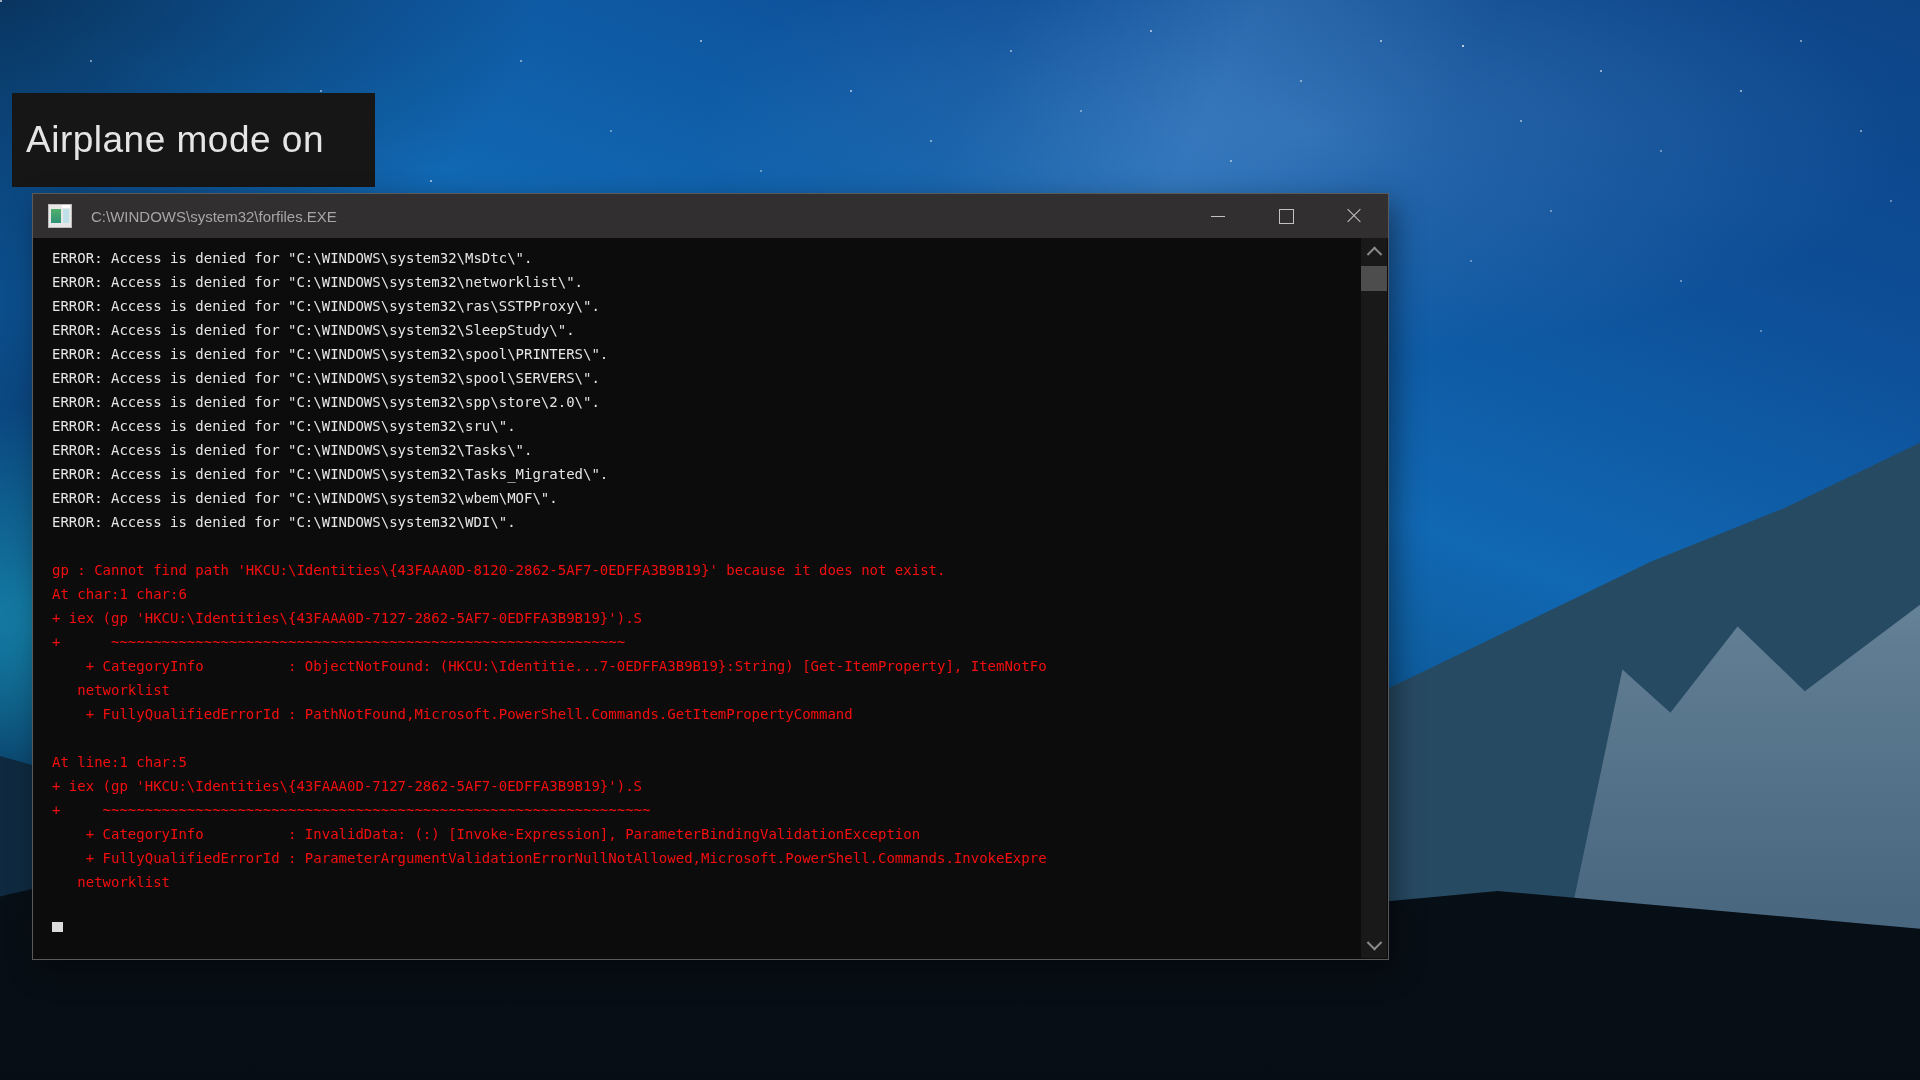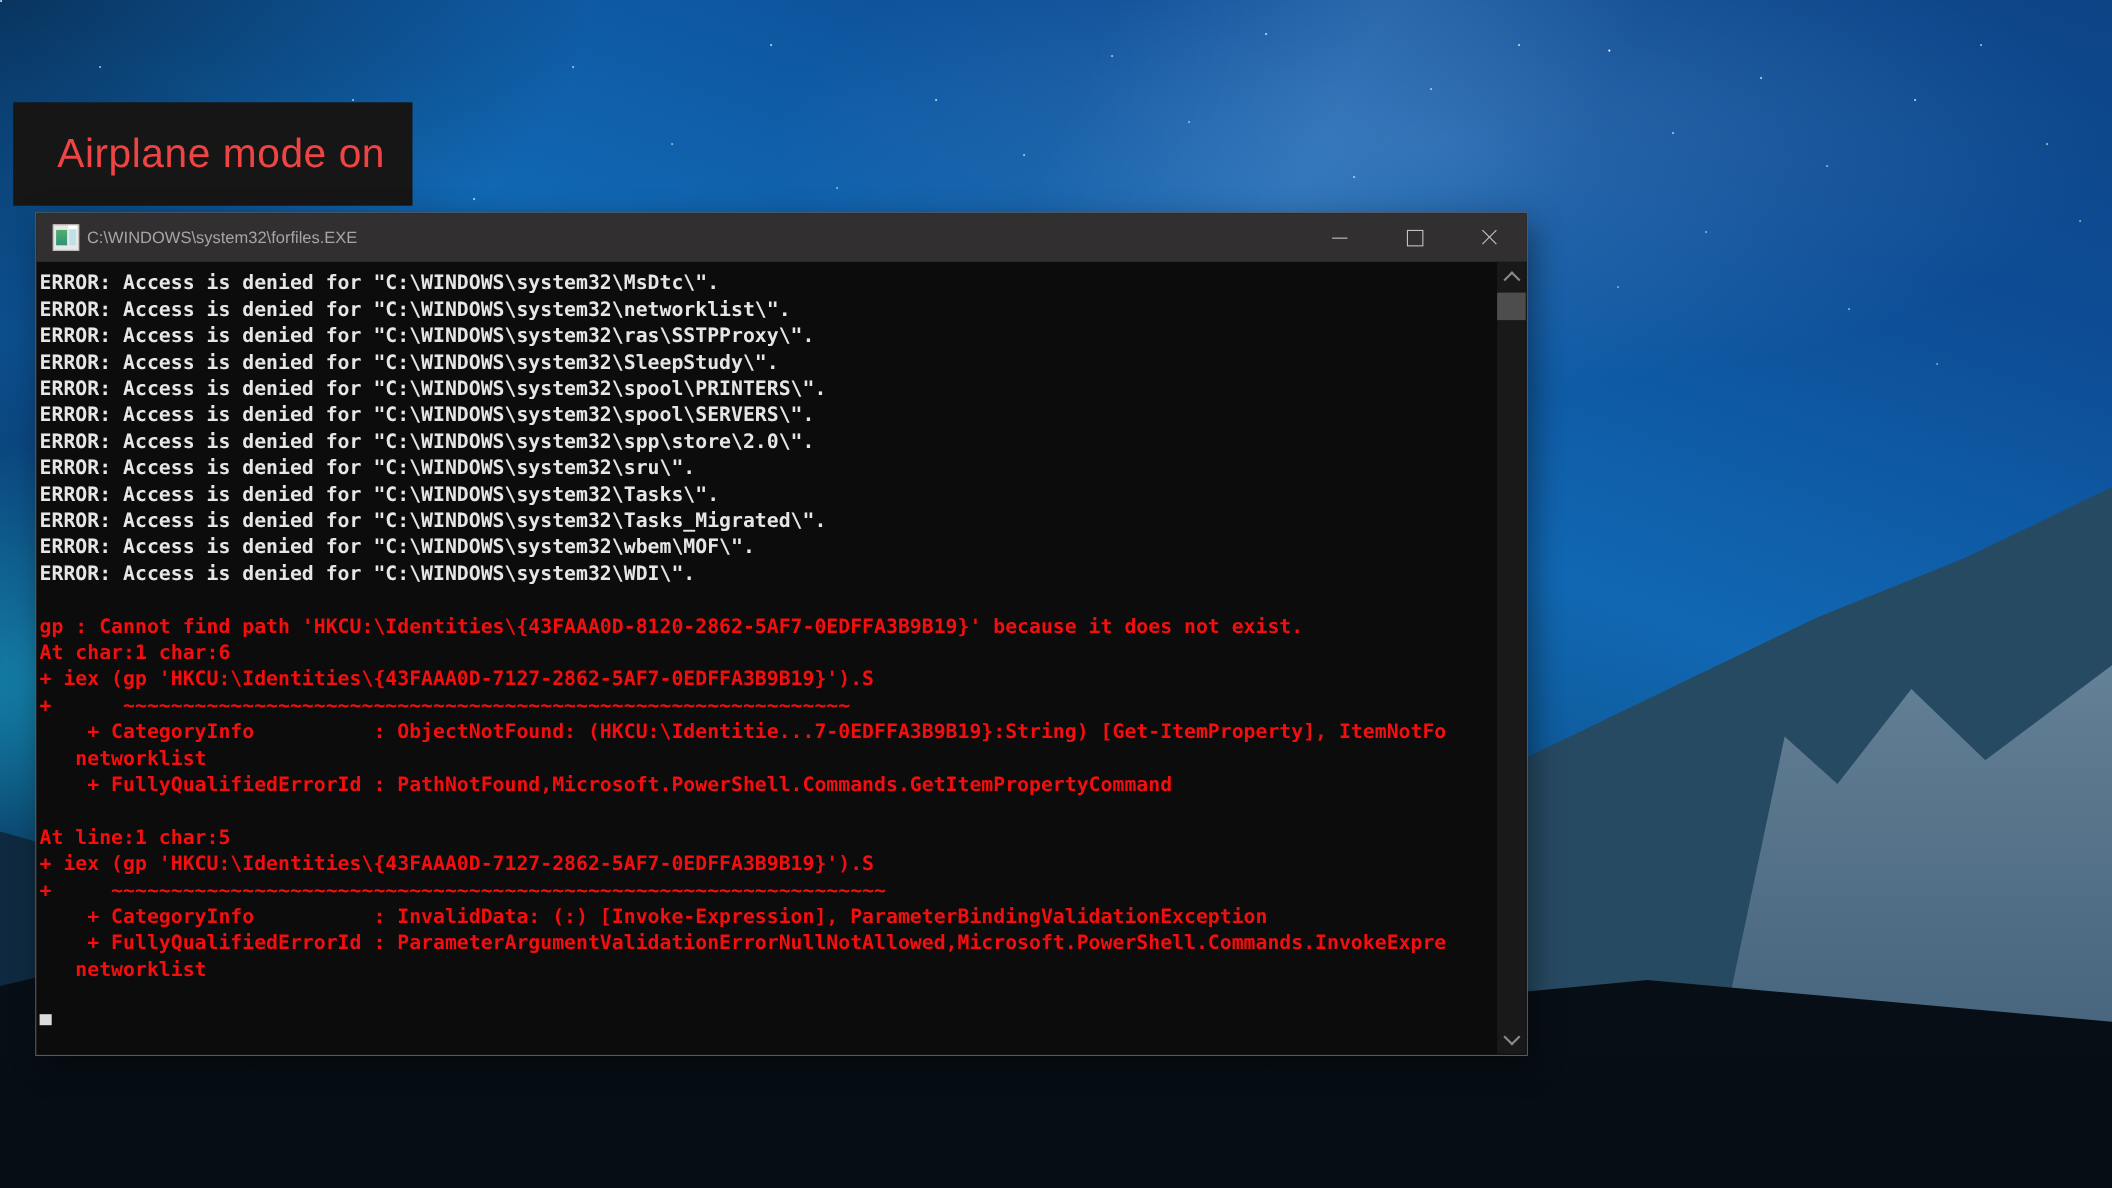--- a/index.html
+++ b/index.html
@@ -42,49 +42,49 @@
     clip-path:polygon(80% 100%,84.5% 62%,87% 66%,90.5% 58%,94% 64%,100% 56%,100% 100%);}
   .mtn-left{background:#0f2a40;
     clip-path:polygon(0 70%,6% 73%,14% 78%,22% 83%,30% 88%,0 95%);}
   .mist{background:radial-gradient(40% 14% at 42% 90%,rgba(150,175,190,.16),transparent 70%);}
   .foreground{background:linear-gradient(180deg,#13222e 0%,#0a141d 35%,#060d14 100%);
     clip-path:polygon(0 83%,6% 80.5%,13% 82%,20% 80%,28% 82.5%,36% 81%,45% 83.5%,55% 82%,66% 84.5%,78% 82.5%,100% 86%,100% 100%,0 100%);}
 
   
   .notification{position:absolute;left:12px;top:93px;width:363px;height:94px;
     background:#161616;display:flex;align-items:center;}
-  .notification span{color:#ef4444;font-size:37px;font-weight:300;margin-left:40px;letter-spacing:.5px;}
+  .notification span{color:#e5e5e5;font-size:37px;font-weight:300;margin-left:14px;letter-spacing:.5px;}
 
   
   .console-window{position:absolute;left:33px;top:194px;width:1355px;height:765px;
     background:#0c0c0c;box-shadow:0 0 0 1px #5a5a5a,6px 10px 28px rgba(0,0,0,.45);}
   .title-bar{position:absolute;left:0;top:0;right:0;height:44px;background:#322f30;
     display:flex;align-items:center;}
   .app-icon{width:22px;height:22px;margin-left:15px;background:#e8e8e8;
     border:1px solid #bdbdbd;position:relative;flex:none;}
   .app-icon .pane-left{position:absolute;left:2px;top:4px;width:10px;height:14px;
     background:linear-gradient(180deg,#51b06a,#2e9277);}
   .app-icon .pane-right{position:absolute;right:2px;top:4px;width:6px;height:14px;background:#bfe0e8;}
   .app-icon .pane-top{position:absolute;right:1px;top:0;width:8px;height:3px;background:#ffffff;}
-  .title-text{color:#a6a6a6;font-size:15px;margin-left:7px;white-space:nowrap;
+  .title-text{color:#a6a6a6;font-size:15px;margin-left:19px;white-space:nowrap;
     font-family:"Liberation Sans",sans-serif;}
   .controls{margin-left:auto;display:flex;height:100%;}
   .ctrl{width:68px;height:100%;display:flex;align-items:center;justify-content:center;}
   .glyph-min{width:14px;height:0;border-top:1px solid #c2c2c2;display:block;}
   .glyph-max{width:13px;height:13px;border:1px solid #c2c2c2;display:block;}
   .glyph-close{position:relative;width:18px;height:18px;display:block;}
   .glyph-close i{position:absolute;left:0;top:8px;width:18px;height:0;border-top:1.6px solid #c2c2c2;display:block;}
   .glyph-close i:first-child{transform:rotate(45deg);}
   .glyph-close i:last-child{transform:rotate(-45deg);}
 
   
   .console-body{position:absolute;left:1px;top:44px;right:27px;bottom:1px;
-    padding:8px 0 0 2px;overflow:hidden;
+    padding:8px 0 0 18px;overflow:hidden;
     font-family:"DejaVu Sans Mono","Liberation Mono",monospace;
-    font-size:18px;line-height:24px;font-weight:bold;}
+    font-size:14px;line-height:24px;}
   .cline{height:24px;white-space:pre;}
   .cline.white{color:#e6e6e6;}
   .cline.red{color:#f50e0e;}
   .cursor{width:11px;height:10px;background:#dcdcdc;margin-top:28px;}
 
   
   .scrollbar{position:absolute;top:44px;right:1px;bottom:1px;width:26px;background:#191919;}
   .sb-btn{position:absolute;left:0;width:26px;height:26px;display:flex;align-items:center;justify-content:center;}
   .sb-btn.up{top:0;}
   .sb-btn.down{bottom:0;}

